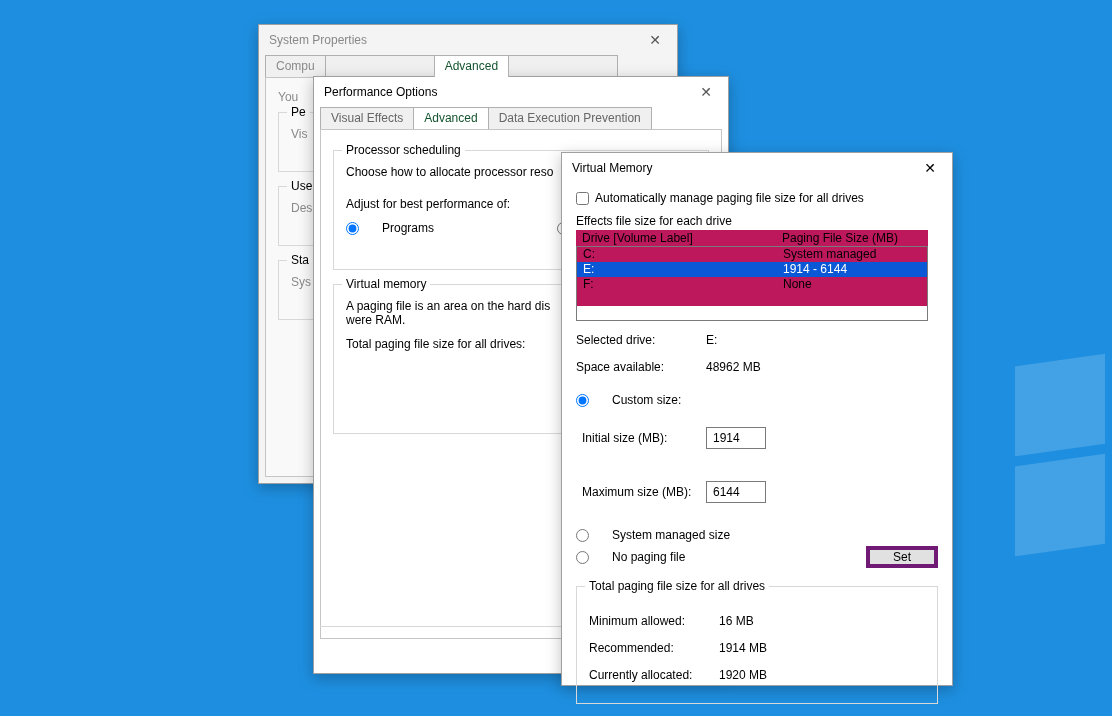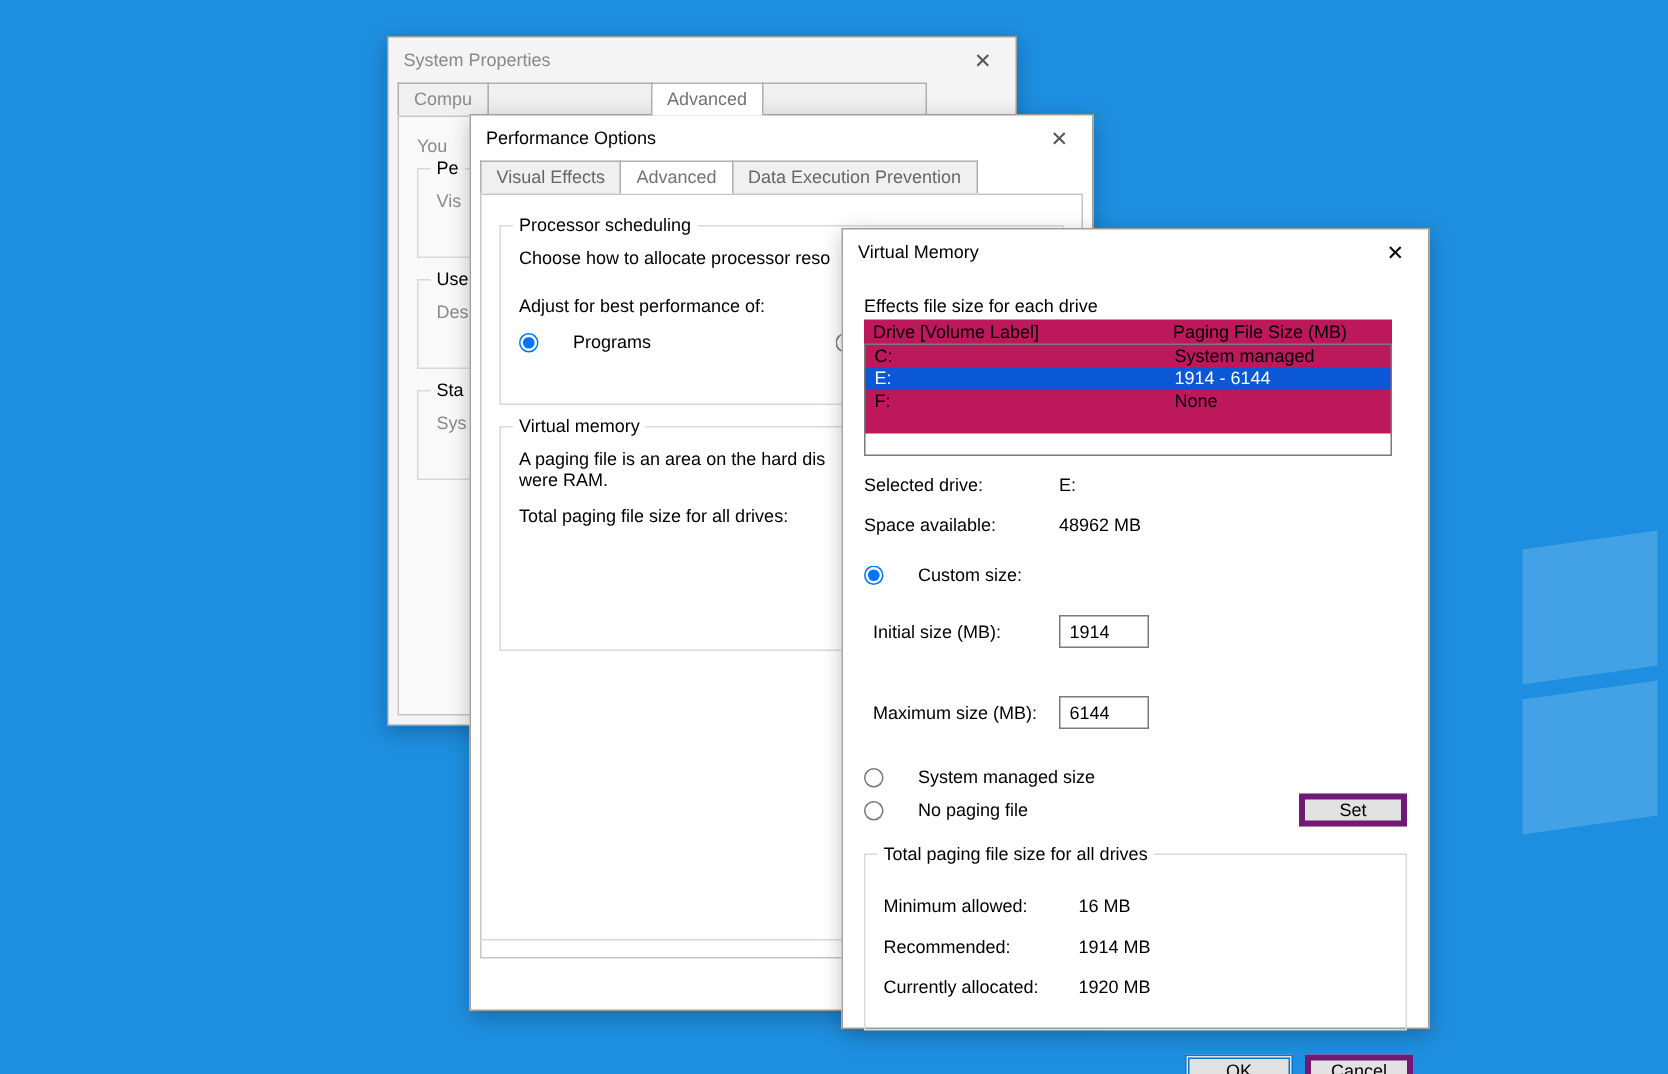--- a/index.html
+++ b/index.html
@@ -48,21 +48,21 @@
     background:#f0f0f0;
     border:1px solid #b0b0b0;
     border-bottom:none;
     margin-right:-1px;
     position:relative;
     font-size:12px;
     color:#666;
   }
   .tab.active {
     background:#fff;
-    color:#737373;
+    color:#14532d;
     z-index:2;
   }
   .tab-body {
     border:1px solid #c5c5c5;
     margin:0 6px 6px 6px;
     padding:12px;
     background:#fff;
     position:relative;
   }
   .groupbox {
@@ -186,20 +186,24 @@
     <button class="btn">OK</button>
   </div>
 </div>
 
 <div class="win" style="left:561px; top:152px; width:392px; height:534px;">
   <div class="titlebar">
     <span>Virtual Memory</span>
     <span class="close-x" style="color:#000;">✕</span>
   </div>
   <div style="padding:8px 14px 0 14px;">
+    <label class="checkbox">
+      <input type="checkbox" style="">
+      <span>Automatically manage paging file size for all drives</span>
+    </label>
     <div style="height:6px"></div>
     <div>Effects file size for each drive</div>
 
     <div class="drive-list" style="border:none;">
       <div class="hdr">
         <span class="c1">Drive  [Volume Label]</span>
         <span class="c2">Paging File Size (MB)</span>
       </div>
       <div style="border:1px solid #7a7a7a; height:75px;">
         <div class="row">

